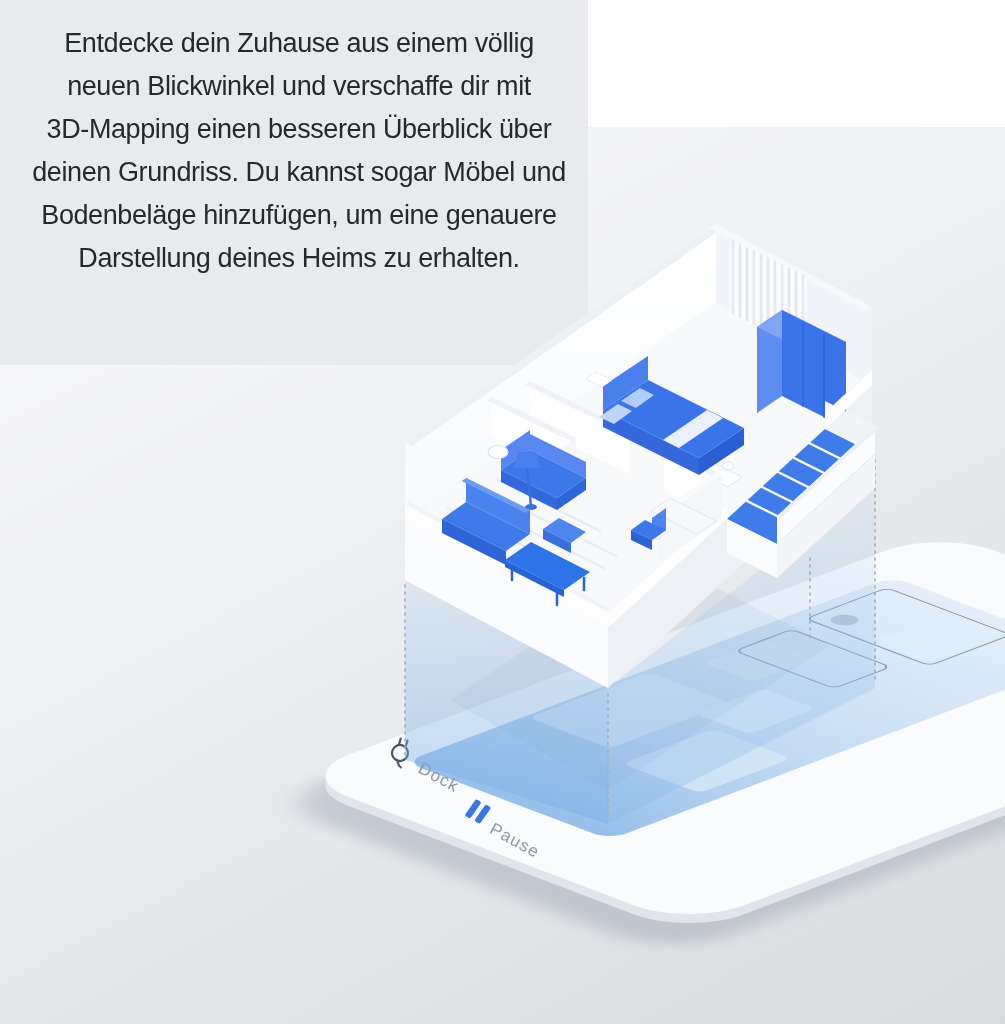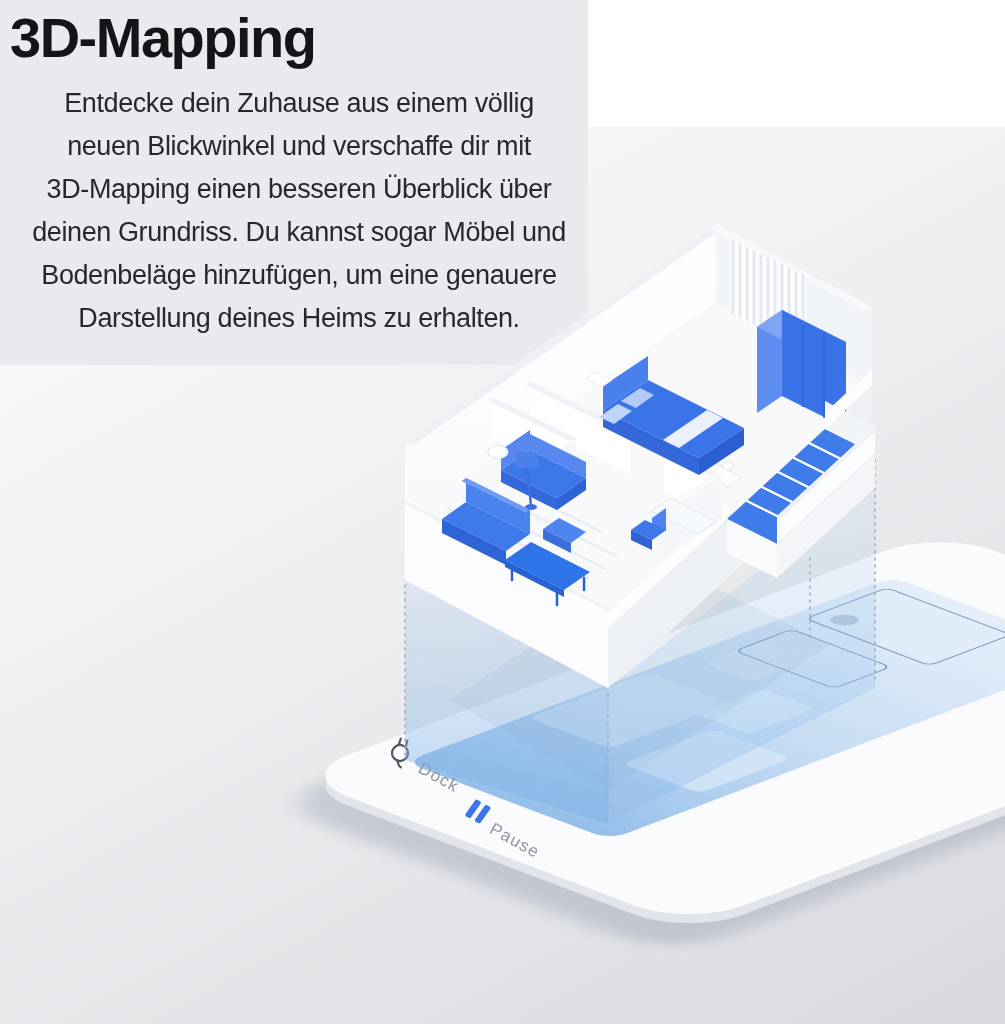--- a/index.html
+++ b/index.html
@@ -28,21 +28,20 @@
   .lbl{fill:#8c96a6;font-size:17px;letter-spacing:1.2px;font-family:"Liberation Sans",sans-serif;}
 </style>
 </head>
 <body>
 
 <div class="canvas">
 
   <div class="bg-top-right"></div>
 
   <section class="text-panel">
-    <h1>3D-Mapping</h1>
     <p>Entdecke dein Zuhause aus einem völlig
 neuen Blickwinkel und verschaffe dir mit
 3D-Mapping einen besseren Überblick über
 deinen Grundriss. Du kannst sogar Möbel und
 Bodenbeläge hinzufügen, um eine genauere
 Darstellung deines Heims zu erhalten.</p>
   </section>
 
   <svg class="illu" width="1005" height="1024" viewBox="0 0 1005 1024">
     <defs>

